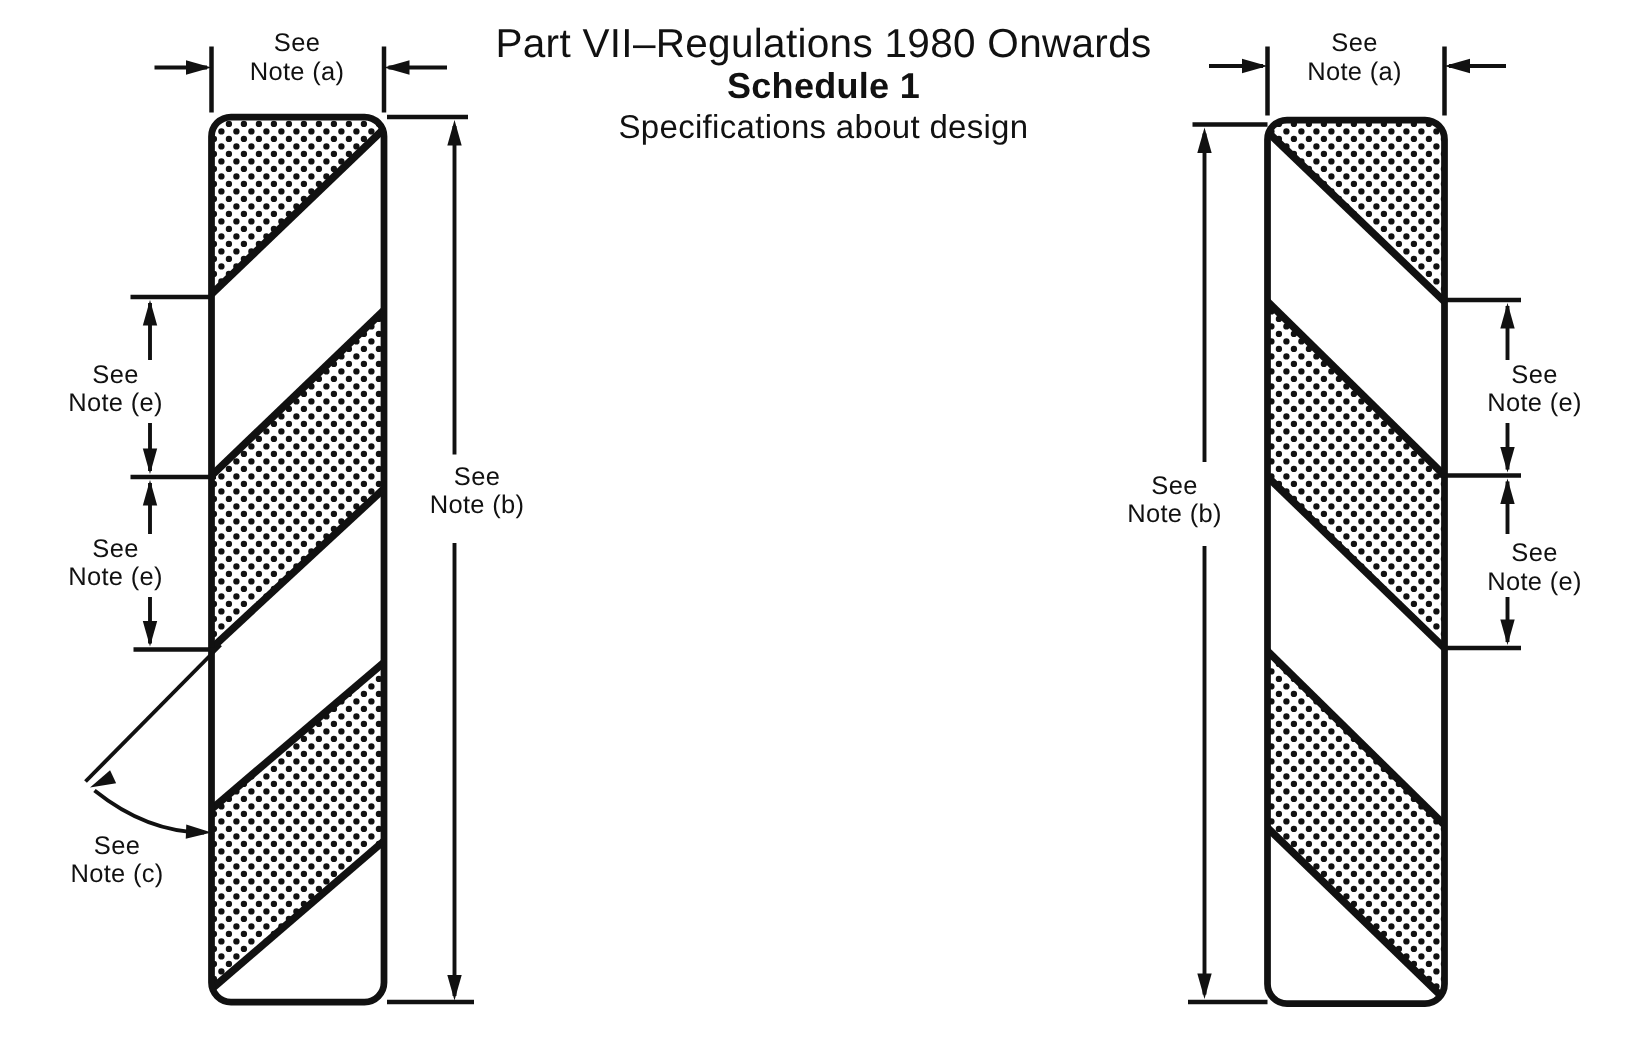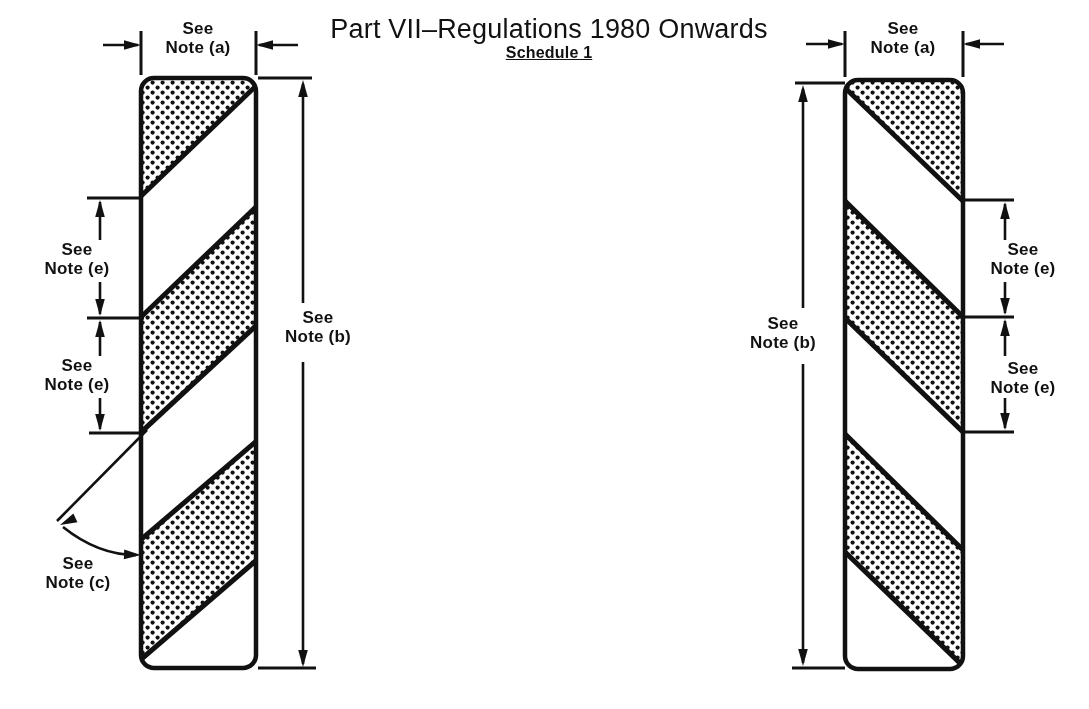--- a/index.html
+++ b/index.html
@@ -7,23 +7,23 @@
     position:relative;
     width:1089px;height:709px;
     background:#ffffff;
     overflow:hidden;
     font-family:"Liberation Sans", sans-serif;
     color:#111111;
   }
   .layer{position:absolute;left:0;top:0;}
   .txt{position:absolute;transform:translateX(-50%);text-align:center;white-space:nowrap;}
   .t1{font-size:27px;font-weight:400;letter-spacing:0.2px;}
-  .t2{font-size:16px;font-weight:700;letter-spacing:0.2px;text-decoration:underline;}
+  .t2{font-size:24px;font-weight:700;letter-spacing:0.2px;}
   .t3{font-size:22px;font-weight:400;letter-spacing:0.2px;}
-  .note{font-size:17px;line-height:19px;font-weight:700;letter-spacing:0.2px;}
+  .note{font-size:17px;line-height:19px;font-weight:400;letter-spacing:0.2px;}
 </style>
 </head>
 <body>
 
 <div class="canvas">
 
   <svg class="layer" width="1089" height="709" viewBox="0 0 1089 709">
     <defs>
       <pattern id="dots" width="10" height="10" patternUnits="userSpaceOnUse">
         <rect width="10" height="10" fill="#ffffff"></rect>
@@ -139,20 +139,21 @@
       <line x1="1005" y1="398" x2="1005" y2="428"></line>
       <polygon points="0,0 -17,-4.8 -17,4.8" transform="translate(1005,202) rotate(-90)" fill="#111111" stroke="none"></polygon>
       <polygon points="0,0 -17,-4.8 -17,4.8" transform="translate(1005,315) rotate(90)" fill="#111111" stroke="none"></polygon>
       <polygon points="0,0 -17,-4.8 -17,4.8" transform="translate(1005,319) rotate(-90)" fill="#111111" stroke="none"></polygon>
       <polygon points="0,0 -17,-4.8 -17,4.8" transform="translate(1005,430) rotate(90)" fill="#111111" stroke="none"></polygon>
     </g>
   </svg>
 
   <div class="txt t1" style="left:549px;top:14px">Part VII–Regulations 1980 Onwards</div>
   <div class="txt t2" style="left:549px;top:44px">Schedule 1</div>
+  <div class="txt t3" style="left:549px;top:72px">Specifications about design</div>
 
   <div class="txt note" style="left:198px;top:19px">
     <div>See</div>
     <div>Note (a)</div>
   </div>
 
   <div class="txt note" style="left:77px;top:240px">
     <div>See</div>
     <div>Note (e)</div>
   </div>

